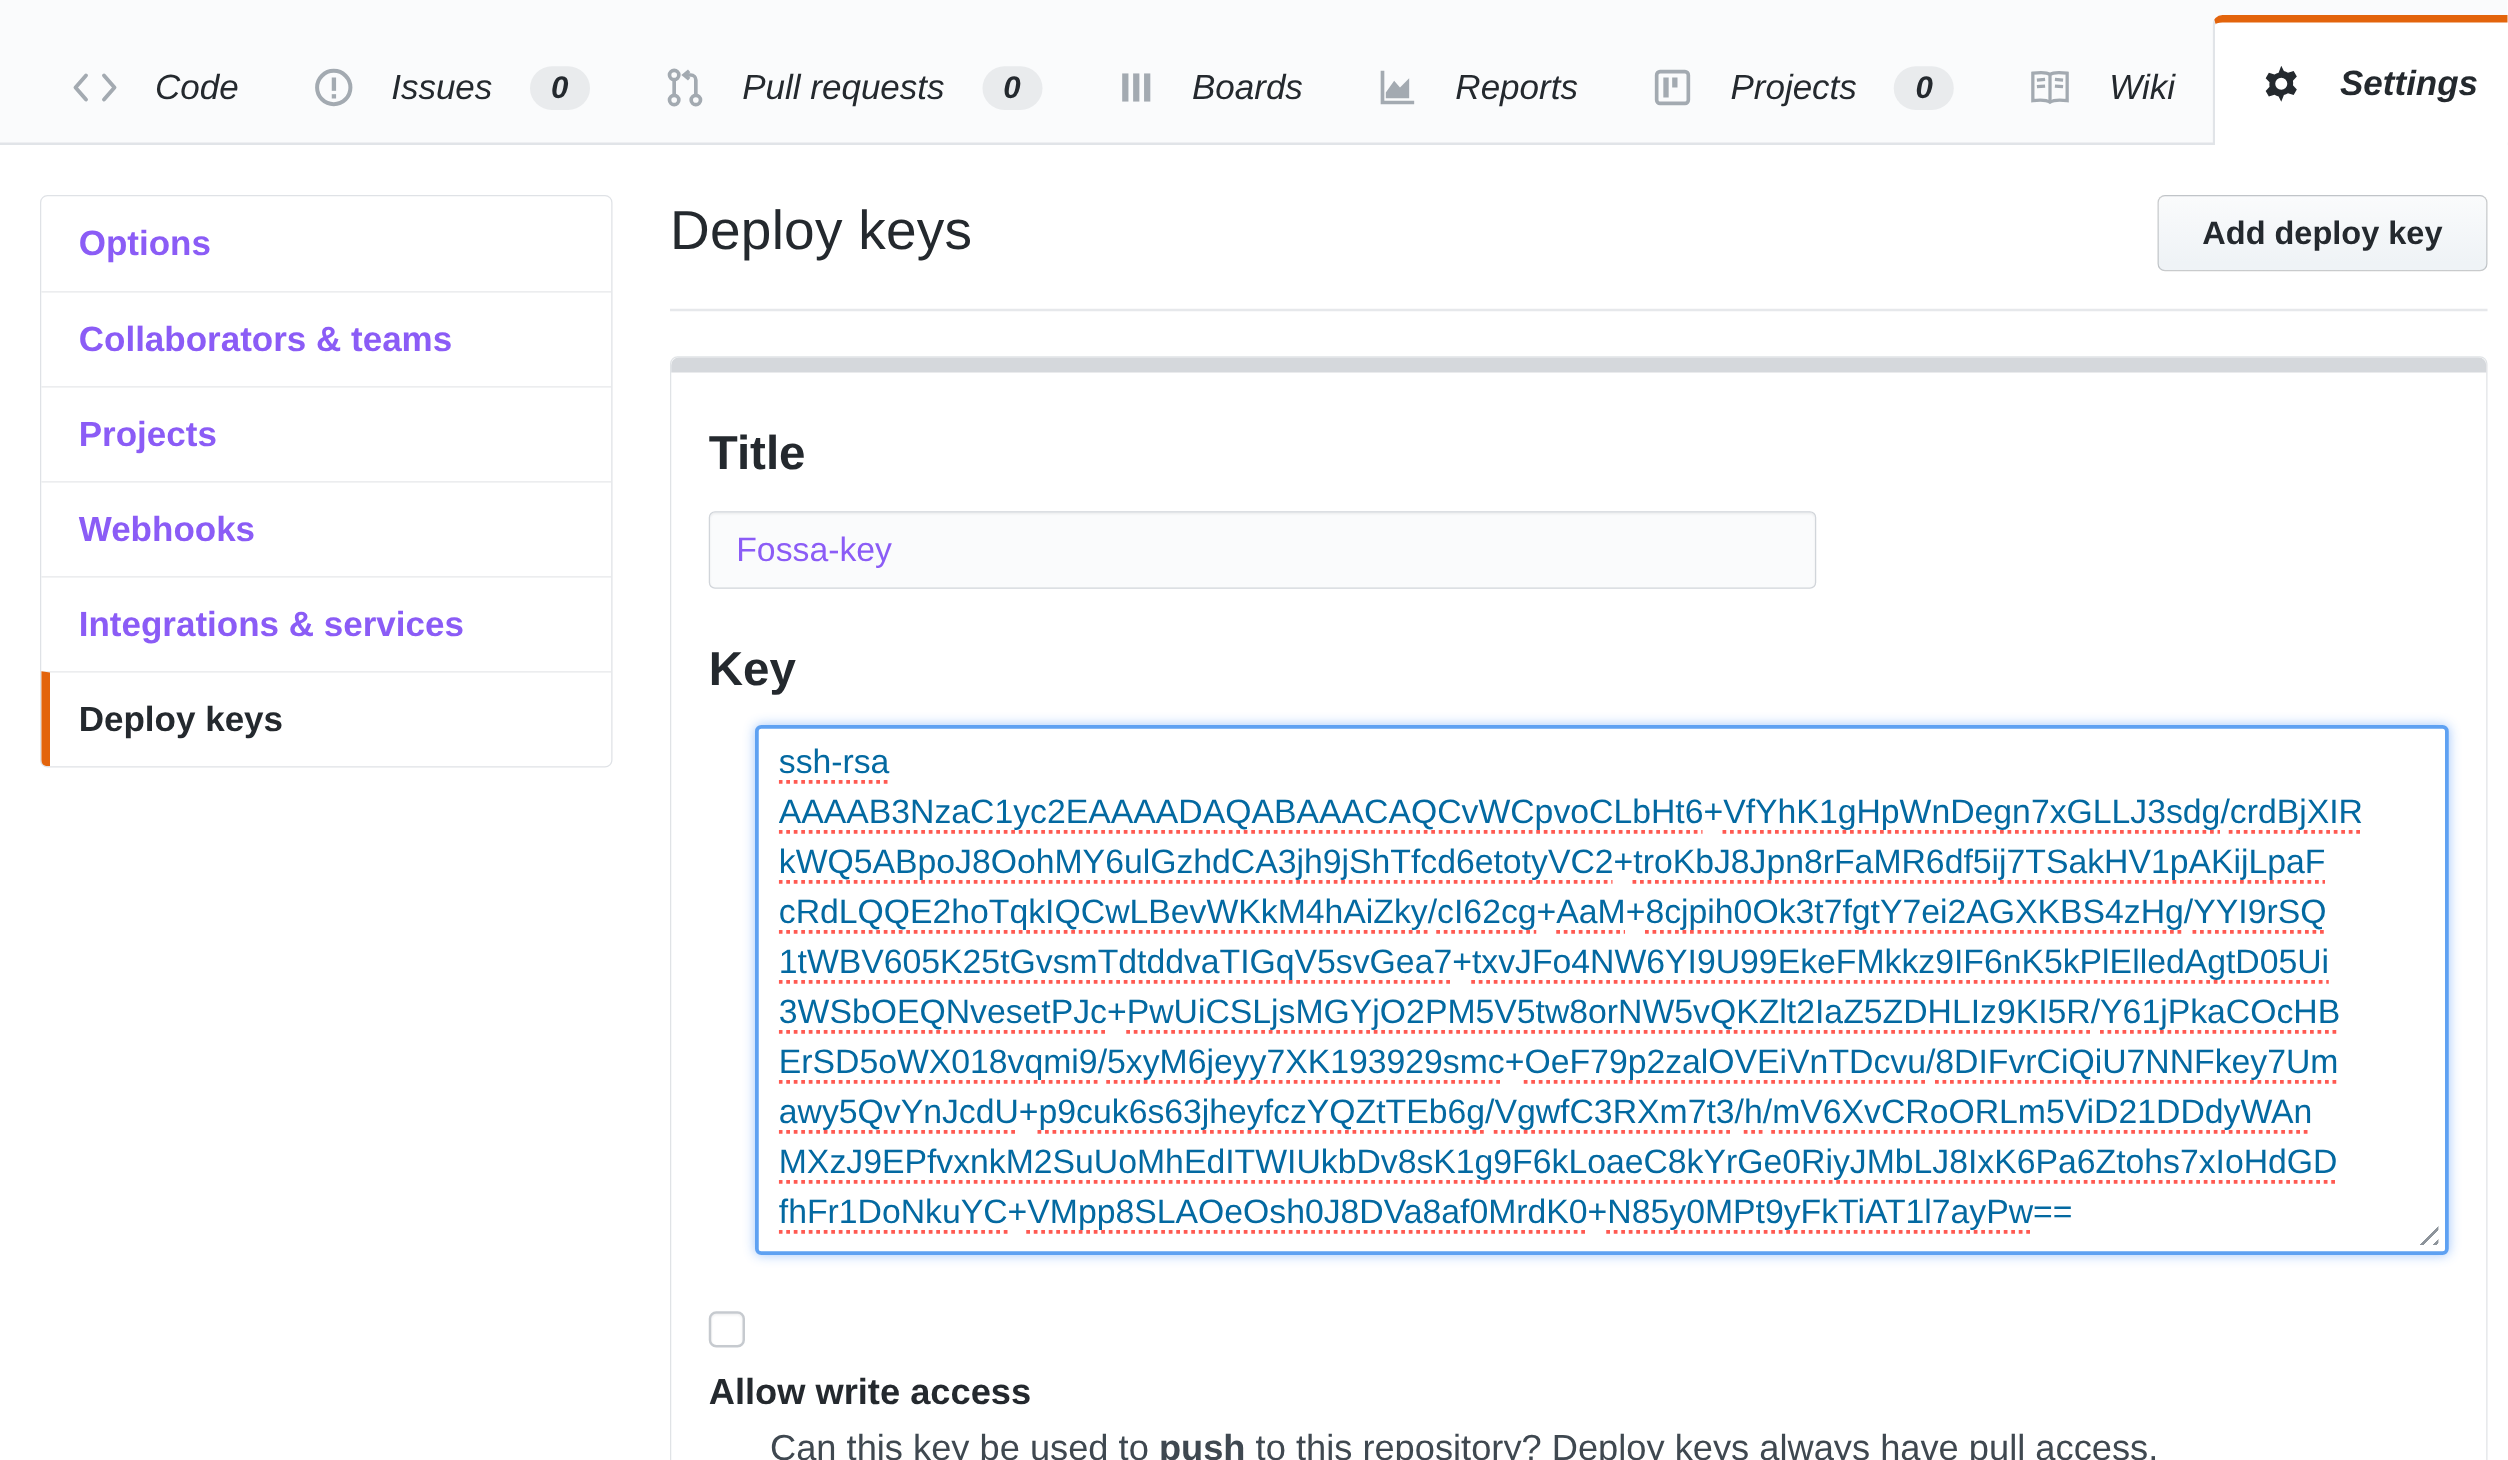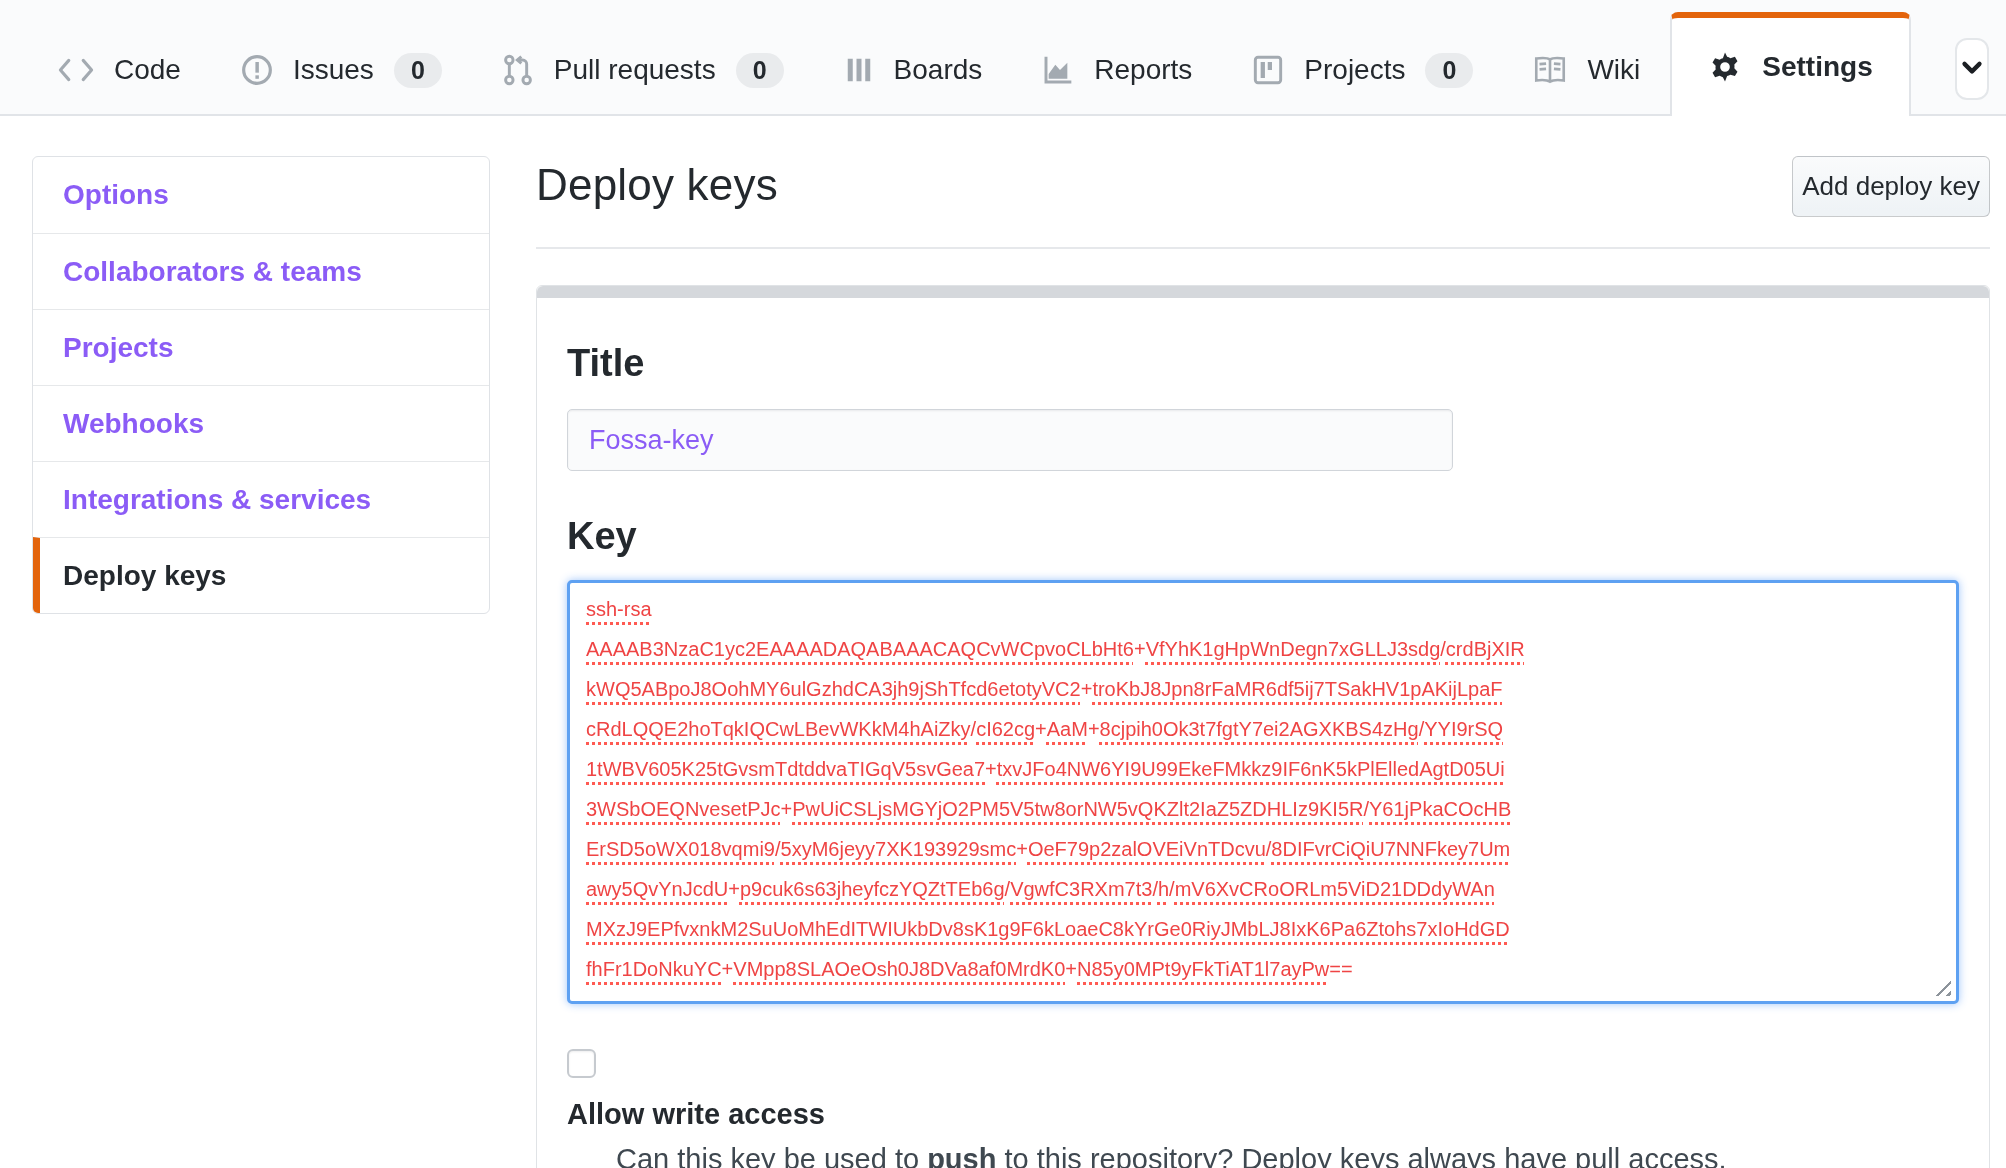--- a/index.html
+++ b/index.html
@@ -10,23 +10,23 @@
     font-family:"Liberation Sans","DejaVu Sans",sans-serif;
   }
 
   
   .top-header {
     background:#fafbfc; border-bottom:2px solid #e1e4e8;
     height:116px; display:flex; align-items:flex-end; padding:0 28px;
   }
   .repo-nav { display:flex; align-items:flex-end; }
   .nav-item {
-    display:flex; align-items:center; gap:20px;
+    display:flex; align-items:center; gap:30px;
     padding:0 30px; height:88px; font-size:28px; color:#24292e;
-    cursor:pointer; white-space:nowrap;
+    cursor:pointer; white-space:nowrap;font-style:italic;
   }
   .nav-item .octicon { color:#a3aab1; display:inline-flex; }
   .nav-item.active {
     background:#fff; border:2px solid #e1e4e8; border-bottom:none;
     border-top:6px solid #e3640c; border-radius:8px 8px 0 0;
     height:104px; margin-bottom:-2px; padding:0 36px; font-weight:600;
   }
   .nav-item.active .octicon { color:#24292e; }
   .nav-badge {
     background:#e9ebed; border-radius:24px; padding:3px 17px;
@@ -54,21 +54,21 @@
     color:#24292e; font-weight:bold;
     border-left:7px solid #e3640c; padding-left:23px;
   }
 
   .main { flex:1; margin-left:46px; }
   .main-header { display:flex; justify-content:space-between; align-items:flex-start; }
   .page-title { font-size:44px; font-weight:400; margin:4px 0 0; letter-spacing:.2px; }
 
   .btn { font-family:inherit; cursor:pointer; }
   .btn-secondary {
-    padding:14px 9px; font-size:26px; font-weight:normal; color:#24292e;
+    padding:14px 35px; font-size:26px; font-weight:bold; color:#24292e;
     background:linear-gradient(-180deg,#fafbfc,#eff3f6 90%);
     border:1px solid rgba(27,31,35,.22); border-radius:6px;
   }
   .main-divider { border:none; border-top:2px solid #e6e8eb; margin:30px 0 0; }
 
   
   .panel {
     margin-top:36px; border:1px solid #e0e3e6; border-radius:6px; background:#fff;
   }
   .panel-top { height:12px; background:#d5d8dc; border-radius:6px 6px 0 0; }
@@ -80,21 +80,21 @@
     font-family:inherit; font-size:27px; color:#8b5cf6;
     background:#fafbfc; border:1px solid #d1d5da; border-radius:5px;
     box-shadow:inset 0 1px 2px rgba(27,31,35,.075); outline:none;
   }
   .key-label { margin-top:44px; }
 
   .key-box {
     margin-top:22px; position:relative; background:#fff;
     border:3px solid #5ea1f2; border-radius:5px;
     box-shadow:0 0 9px rgba(47,129,247,.45);
-    padding:6px 16px 12px; font-size:20px; line-height:40px; color:#ef4444;
+    padding:6px 16px 12px; font-size:27px; line-height:40px; color:#0369a1;margin-left:37px;
   }
   .key-line { white-space:nowrap; overflow:hidden; }
   .spell {
     text-decoration:underline dotted #ff5a52;
     text-decoration-thickness:3px; text-underline-offset:6px;
   }
   .resize-handle {
     position:absolute; right:5px; bottom:5px; width:22px; height:22px;
     background:repeating-linear-gradient(135deg,transparent 0 5px,#8d949b 5px 7.5px);
     clip-path:polygon(100% 0,0 100%,100% 100%);

